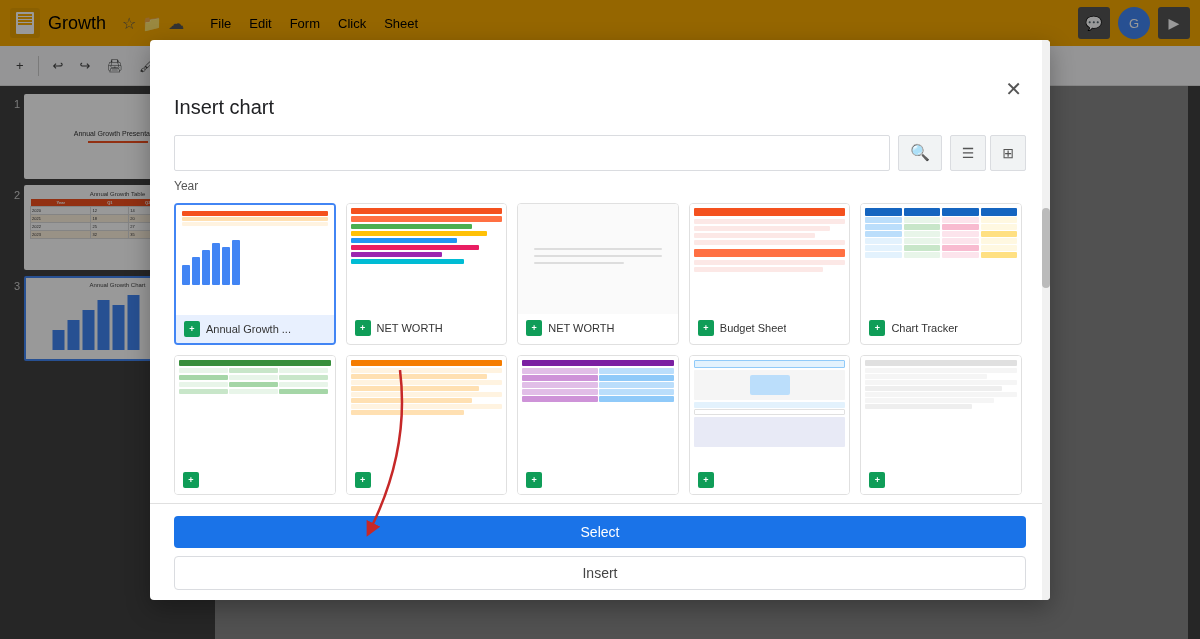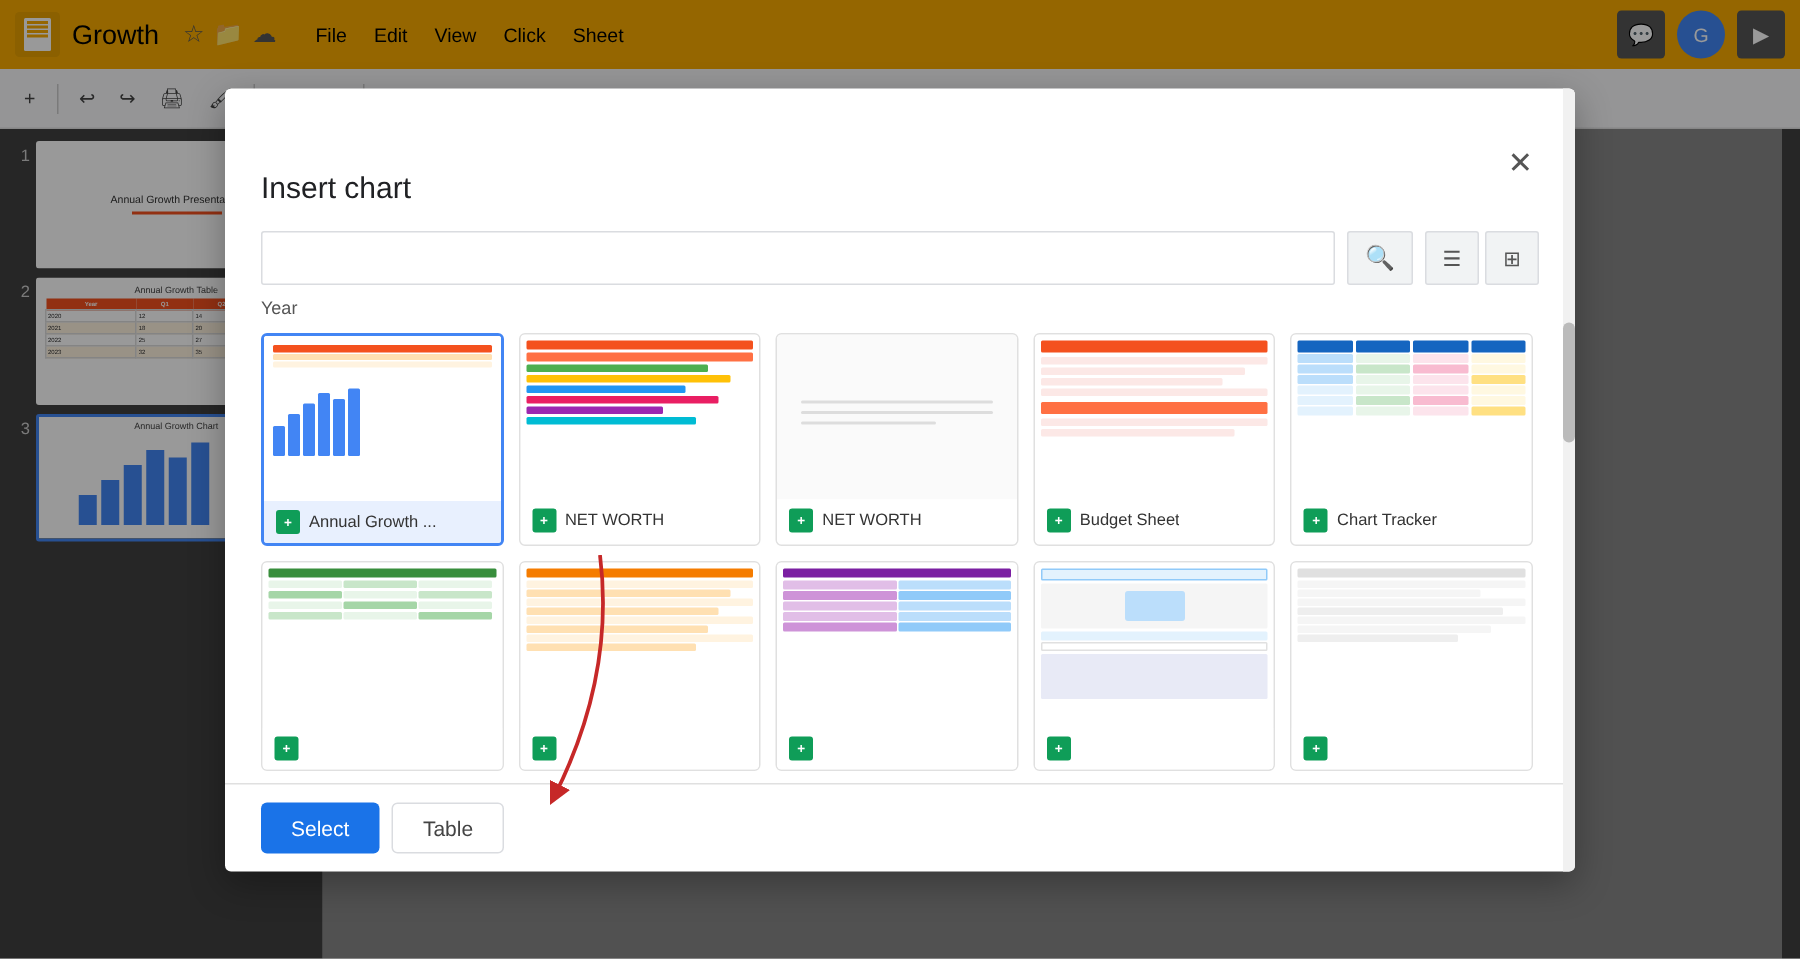--- a/index.html
+++ b/index.html
@@ -274,20 +274,21 @@
     }
     .file-name { font-size: 11px; color: #333; white-space: nowrap; overflow: hidden; text-overflow: ellipsis; }
 
     
     .modal-footer {
       padding: 12px 24px;
       display: flex;
       gap: 8px;
       border-top: 1px solid #e0e0e0;
       margin-top: auto;
+      flex-direction: column;
     }
     .btn-select {
       background: #1a73e8;
       color: white;
       border: none;
       padding: 8px 20px;
       border-radius: 4px;
       font-size: 14px;
       cursor: pointer;
     }
@@ -341,21 +342,21 @@
     </div>
     <span class="doc-title">Growth</span>
     <div class="title-icons">
       <span class="title-icon">☆</span>
       <span class="title-icon">📁</span>
       <span class="title-icon">☁</span>
     </div>
     <div class="menu-bar">
       <span class="menu-item">File</span>
       <span class="menu-item">Edit</span>
-      <span class="menu-item">View</span>
+      <span class="menu-item">Form</span>
       <span class="menu-item">Click</span>
       <span class="menu-item">Sheet</span>
     </div>
     <div class="top-right">
       <div class="top-right-icon">💬</div>
       <div class="avatar-btn">G</div>
       <div class="top-right-icon">▶</div>
     </div>
   </div>
 
@@ -724,21 +725,21 @@
               <div class="sheets-icon">+</div>
               <span class="file-name"></span>
             </div>
           </div>
 
         </div>
       </div>
 
       <div class="modal-footer">
         <button class="btn-select">Select</button>
-        <button class="btn-cancel">Table</button>
+        <button class="btn-cancel">Insert</button>
       </div>
 
       <div class="modal-scroll">
         <div class="modal-scrollbar-thumb"></div>
       </div>
 
     </div>
   </div>
 
   <svg class="arrow-annotation" style="position:absolute; left:320px; top:370px; width:160px; height:200px; pointer-events:none; z-index:300;" viewBox="0 0 160 200">

